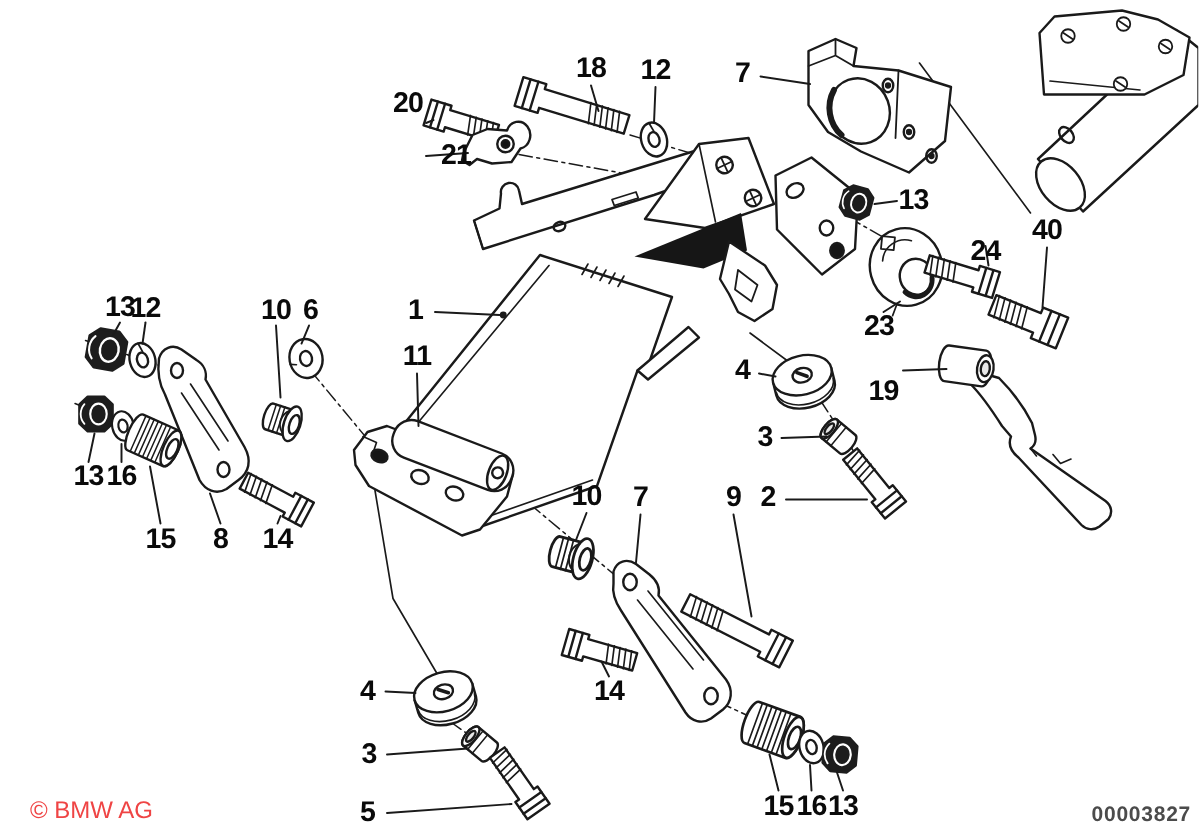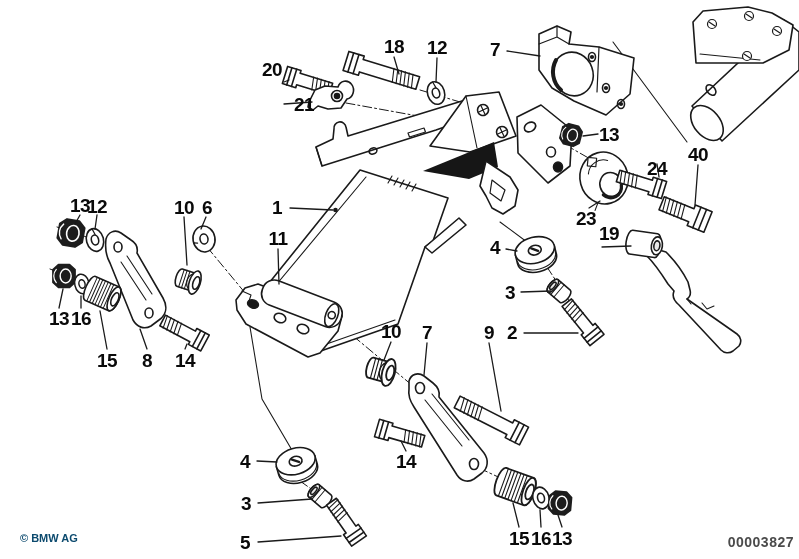--- a/index.html
+++ b/index.html
@@ -1,21 +1,21 @@
 <!DOCTYPE html>
 <html><head>
 <meta charset="utf-8">
 <style>
   html,body{margin:0;padding:0;background:#fff;}
   #canvas{position:relative;width:799px;height:559px;background:#fff;overflow:hidden;
           font-family:"Liberation Sans",sans-serif;}
   #art{position:absolute;left:0;top:0;}
   .callout{position:absolute;transform:translate(-50%,-50%);font-weight:700;font-size:19px;
            letter-spacing:-0.5px;color:#0a0a0a;white-space:nowrap;line-height:1;}
-  .copyright{position:absolute;left:20px;top:532px;font-weight:700;font-size:11px;color:#0c4a6e;
+  .copyright{position:absolute;left:20px;top:532px;font-weight:400;font-size:16px;color:#ef4444;
              letter-spacing:0px;}
   .drawnum{position:absolute;right:5px;top:534px;font-size:14px;color:#4b4b4b;letter-spacing:0.5px;font-weight:bold;}
 </style>
 </head>
 <body>
 
 <div id="canvas">
 
 <svg id="art" width="799" height="559" viewBox="0 0 799 559">
 <defs>
@@ -346,21 +346,21 @@
       <div class="callout" style="left: 657px; top: 168px;">24</div>
       <div class="callout" style="left: 698px; top: 154px;">40</div>
       <div class="callout" style="left: 80px; top: 205px;">13</div>
       <div class="callout" style="left: 97px; top: 206px;">12</div>
       <div class="callout" style="left: 184px; top: 207px;">10</div>
       <div class="callout" style="left: 207px; top: 207px;">6</div>
       <div class="callout" style="left: 277px; top: 207px;">1</div>
       <div class="callout" style="left: 586px; top: 218px; text-align: center;">23</div>
       <div class="callout" style="left: 278px; top: 238px;">11</div>
       <div class="callout" style="left: 495px; top: 247px;">4</div>
-      <div class="callout" style="left: 589px; top: 233px; margin-left: 20px;">19</div>
+      <div class="callout" style="left: 589px; top: 261px;">19</div>
       <div class="callout" style="left: 510px; top: 292px;">3</div>
       <div class="callout" style="left: 59px; top: 318px;">13</div>
       <div class="callout" style="left: 81px; top: 318px;">16</div>
       <div class="callout" style="left: 391px; top: 331px;">10</div>
       <div class="callout" style="left: 427px; top: 332px;">7</div>
       <div class="callout" style="left: 489px; top: 332px;">9</div>
       <div class="callout" style="left: 512px; top: 332px;">2</div>
       <div class="callout" style="left: 107px; top: 360px;">15</div>
       <div class="callout" style="left: 147px; top: 360px;">8</div>
       <div class="callout" style="left: 185px; top: 360px;">14</div>

